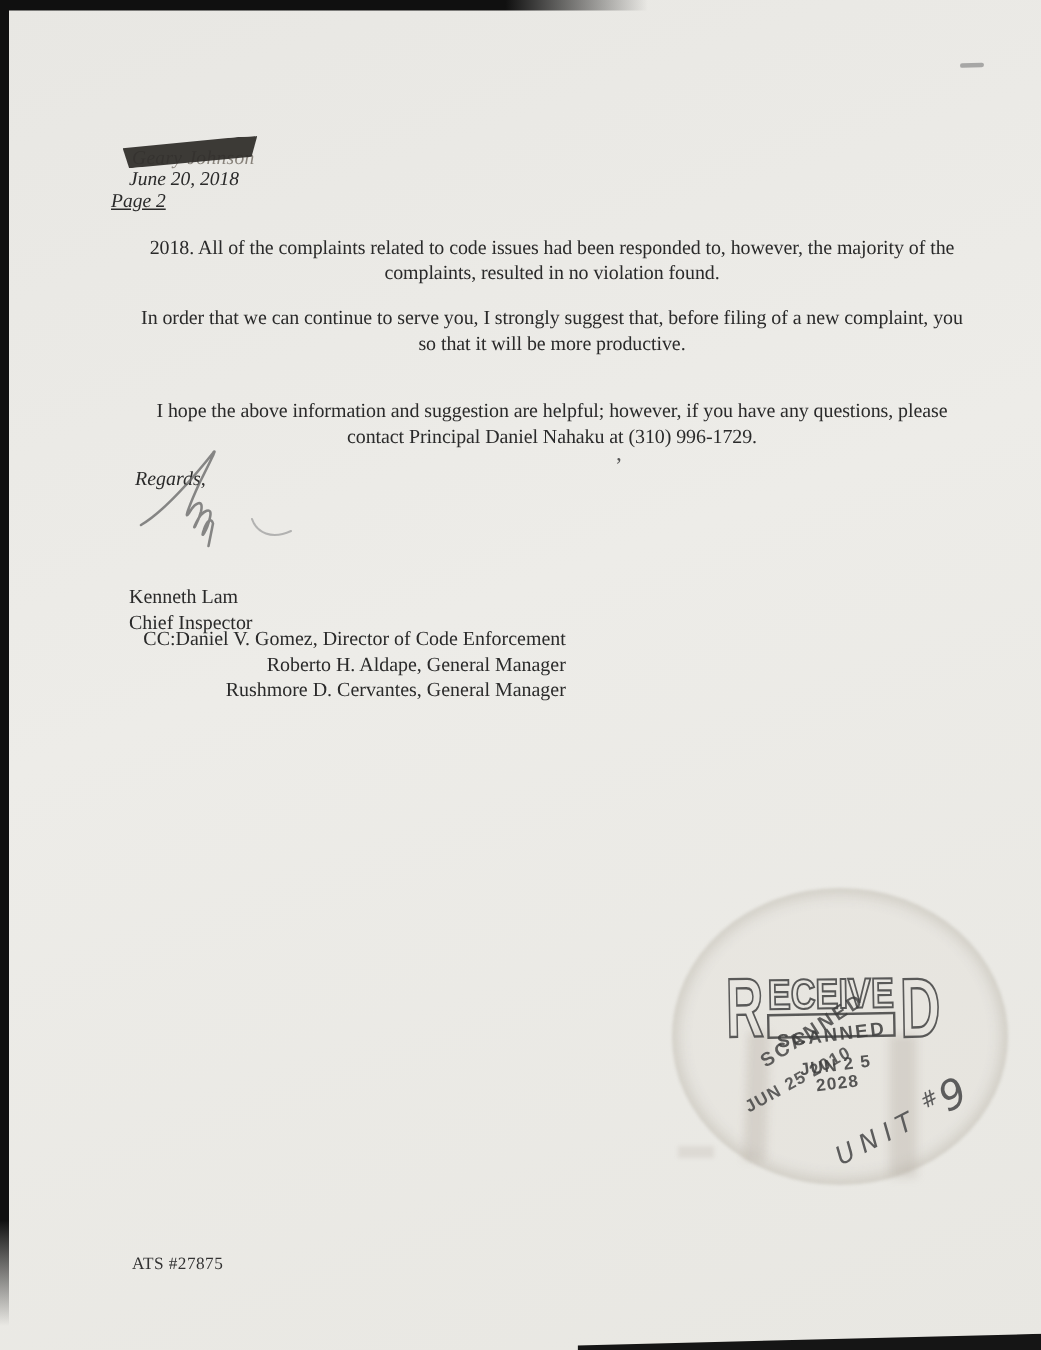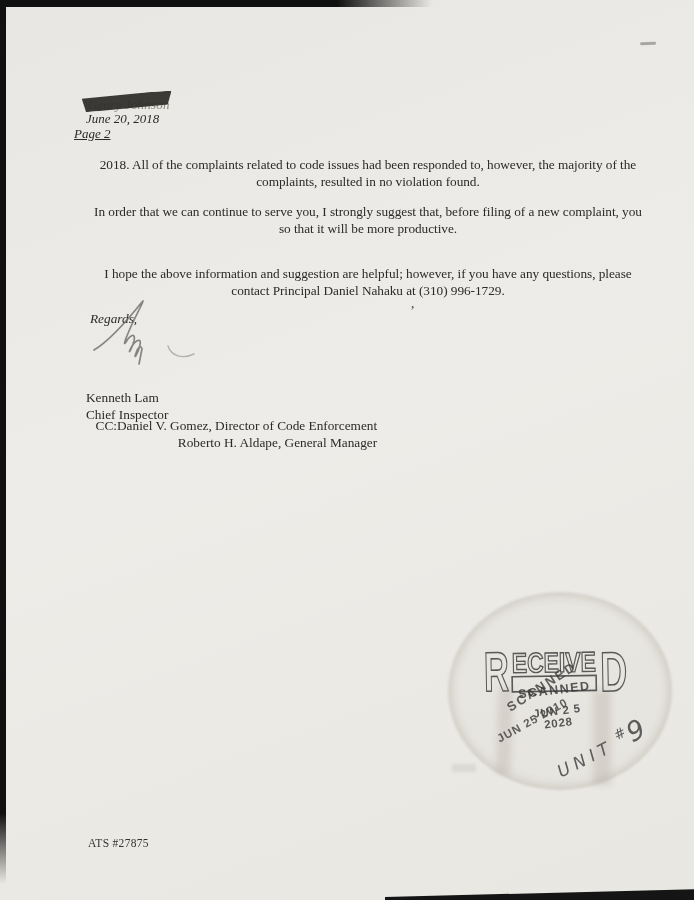--- a/index.html
+++ b/index.html
@@ -103,20 +103,21 @@
   <div class="signer">
     <div>Kenneth Lam</div>
     <div>Chief Inspector</div>
   </div>
 
   <div class="cc">
     <div class="cc-label">CC:</div>
     <div>
       <div>Daniel V. Gomez, Director of Code Enforcement</div>
       <div>Roberto H. Aldape, General Manager</div>
+      <div>Rushmore D. Cervantes, General Manager</div>
     </div>
   </div>
 
   <div class="stain"></div>
   <div class="smudge smudge-a"></div>
   <div class="smudge smudge-b"></div>
   <div class="smudge smudge-c"></div>
 
   <svg class="received-stamp" viewBox="0 0 150 56">
     <g fill="none" stroke="#464646" font-family="Liberation Sans, sans-serif" font-weight="bold">

